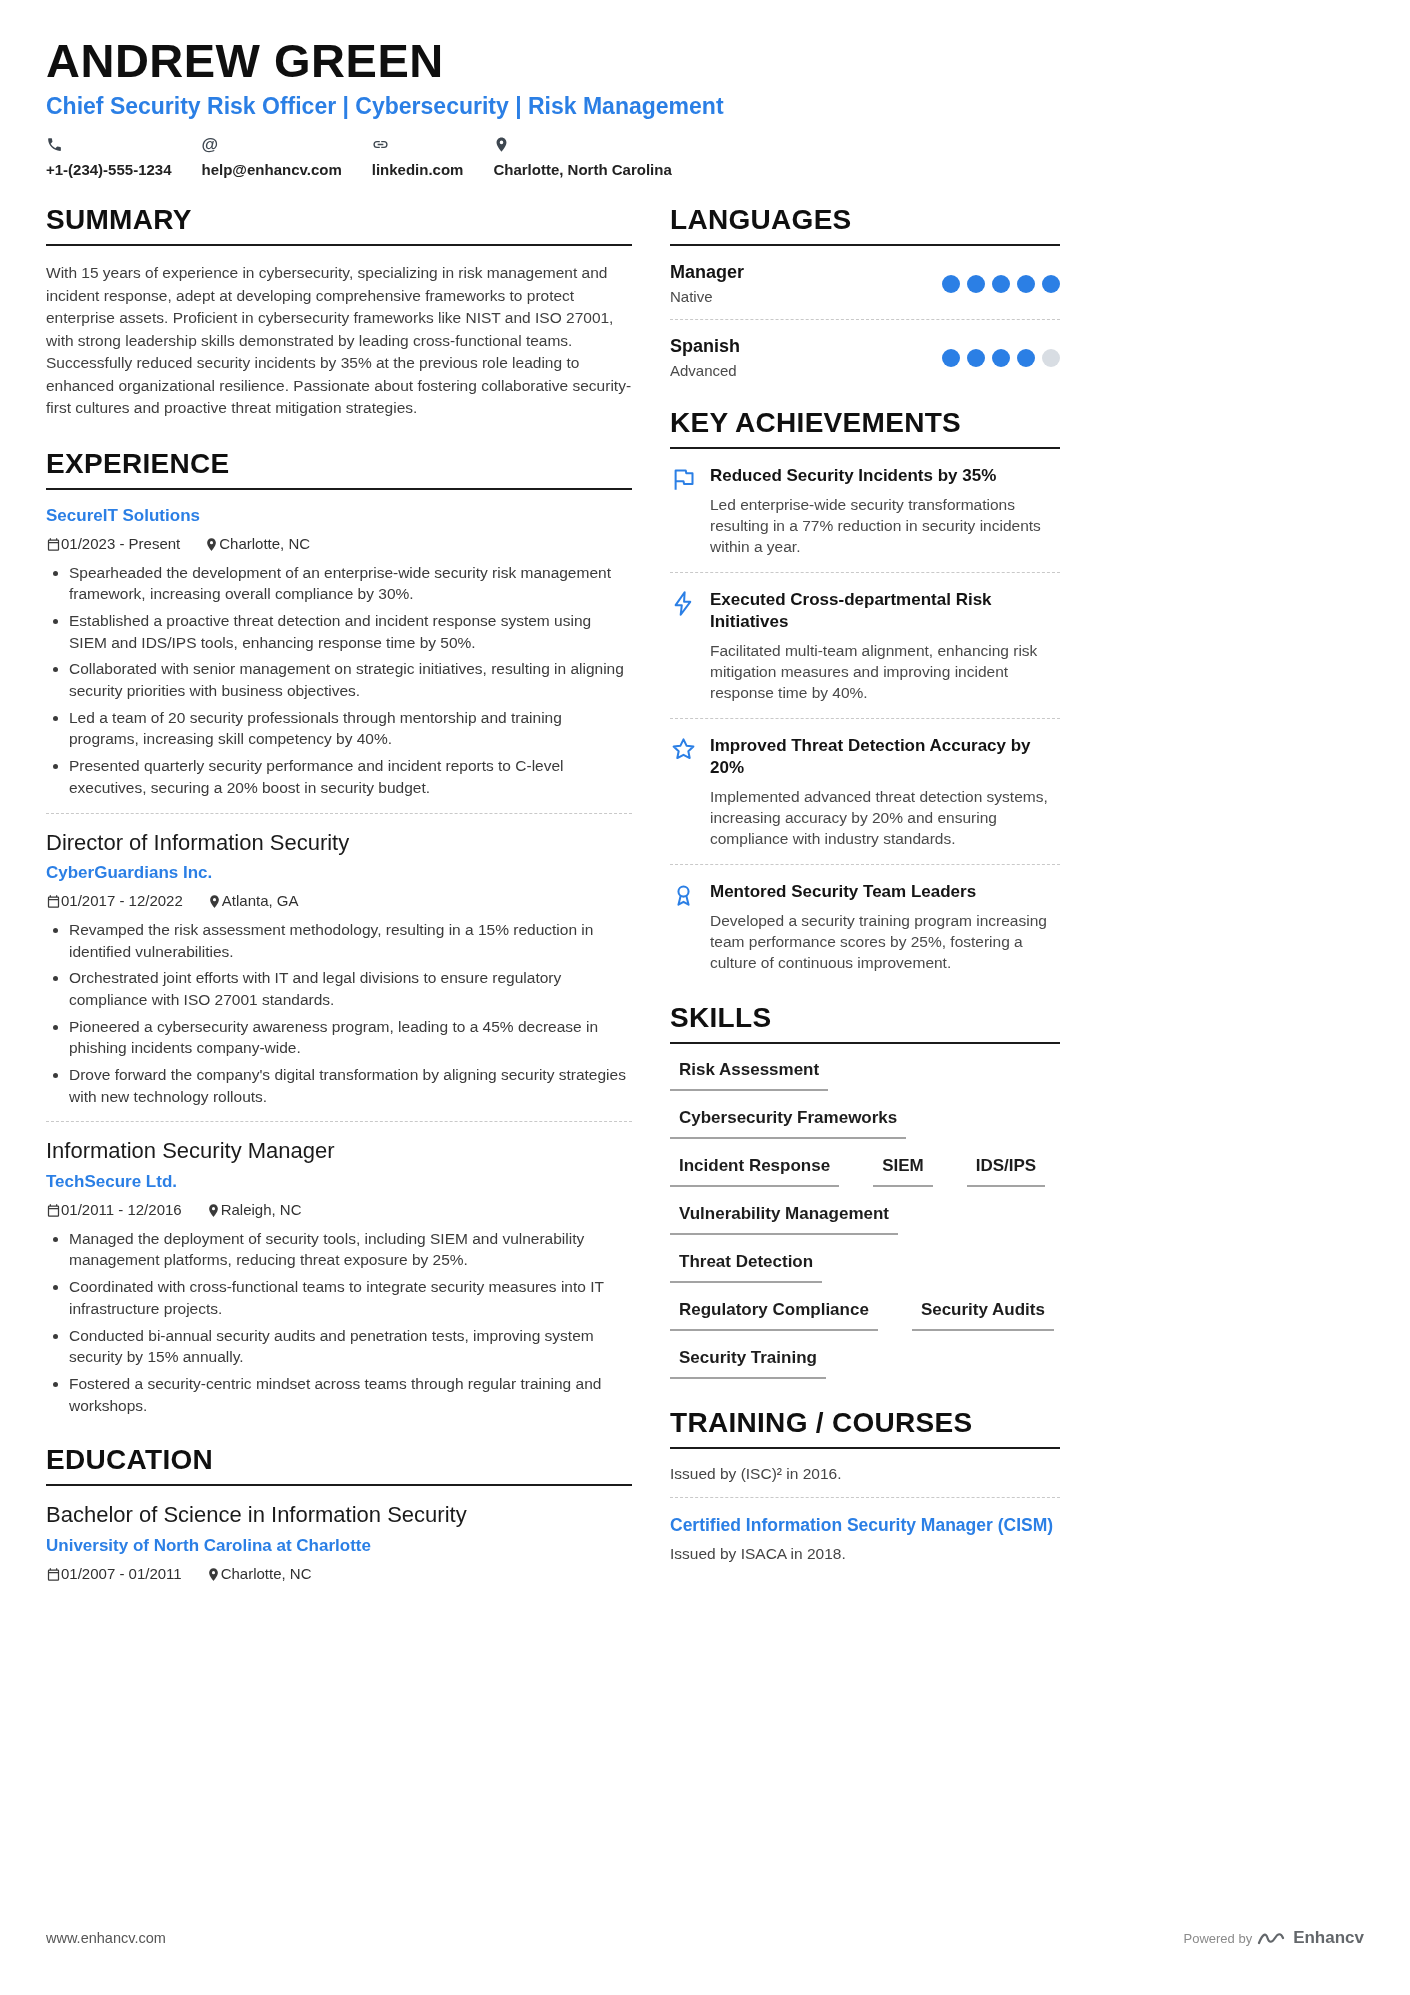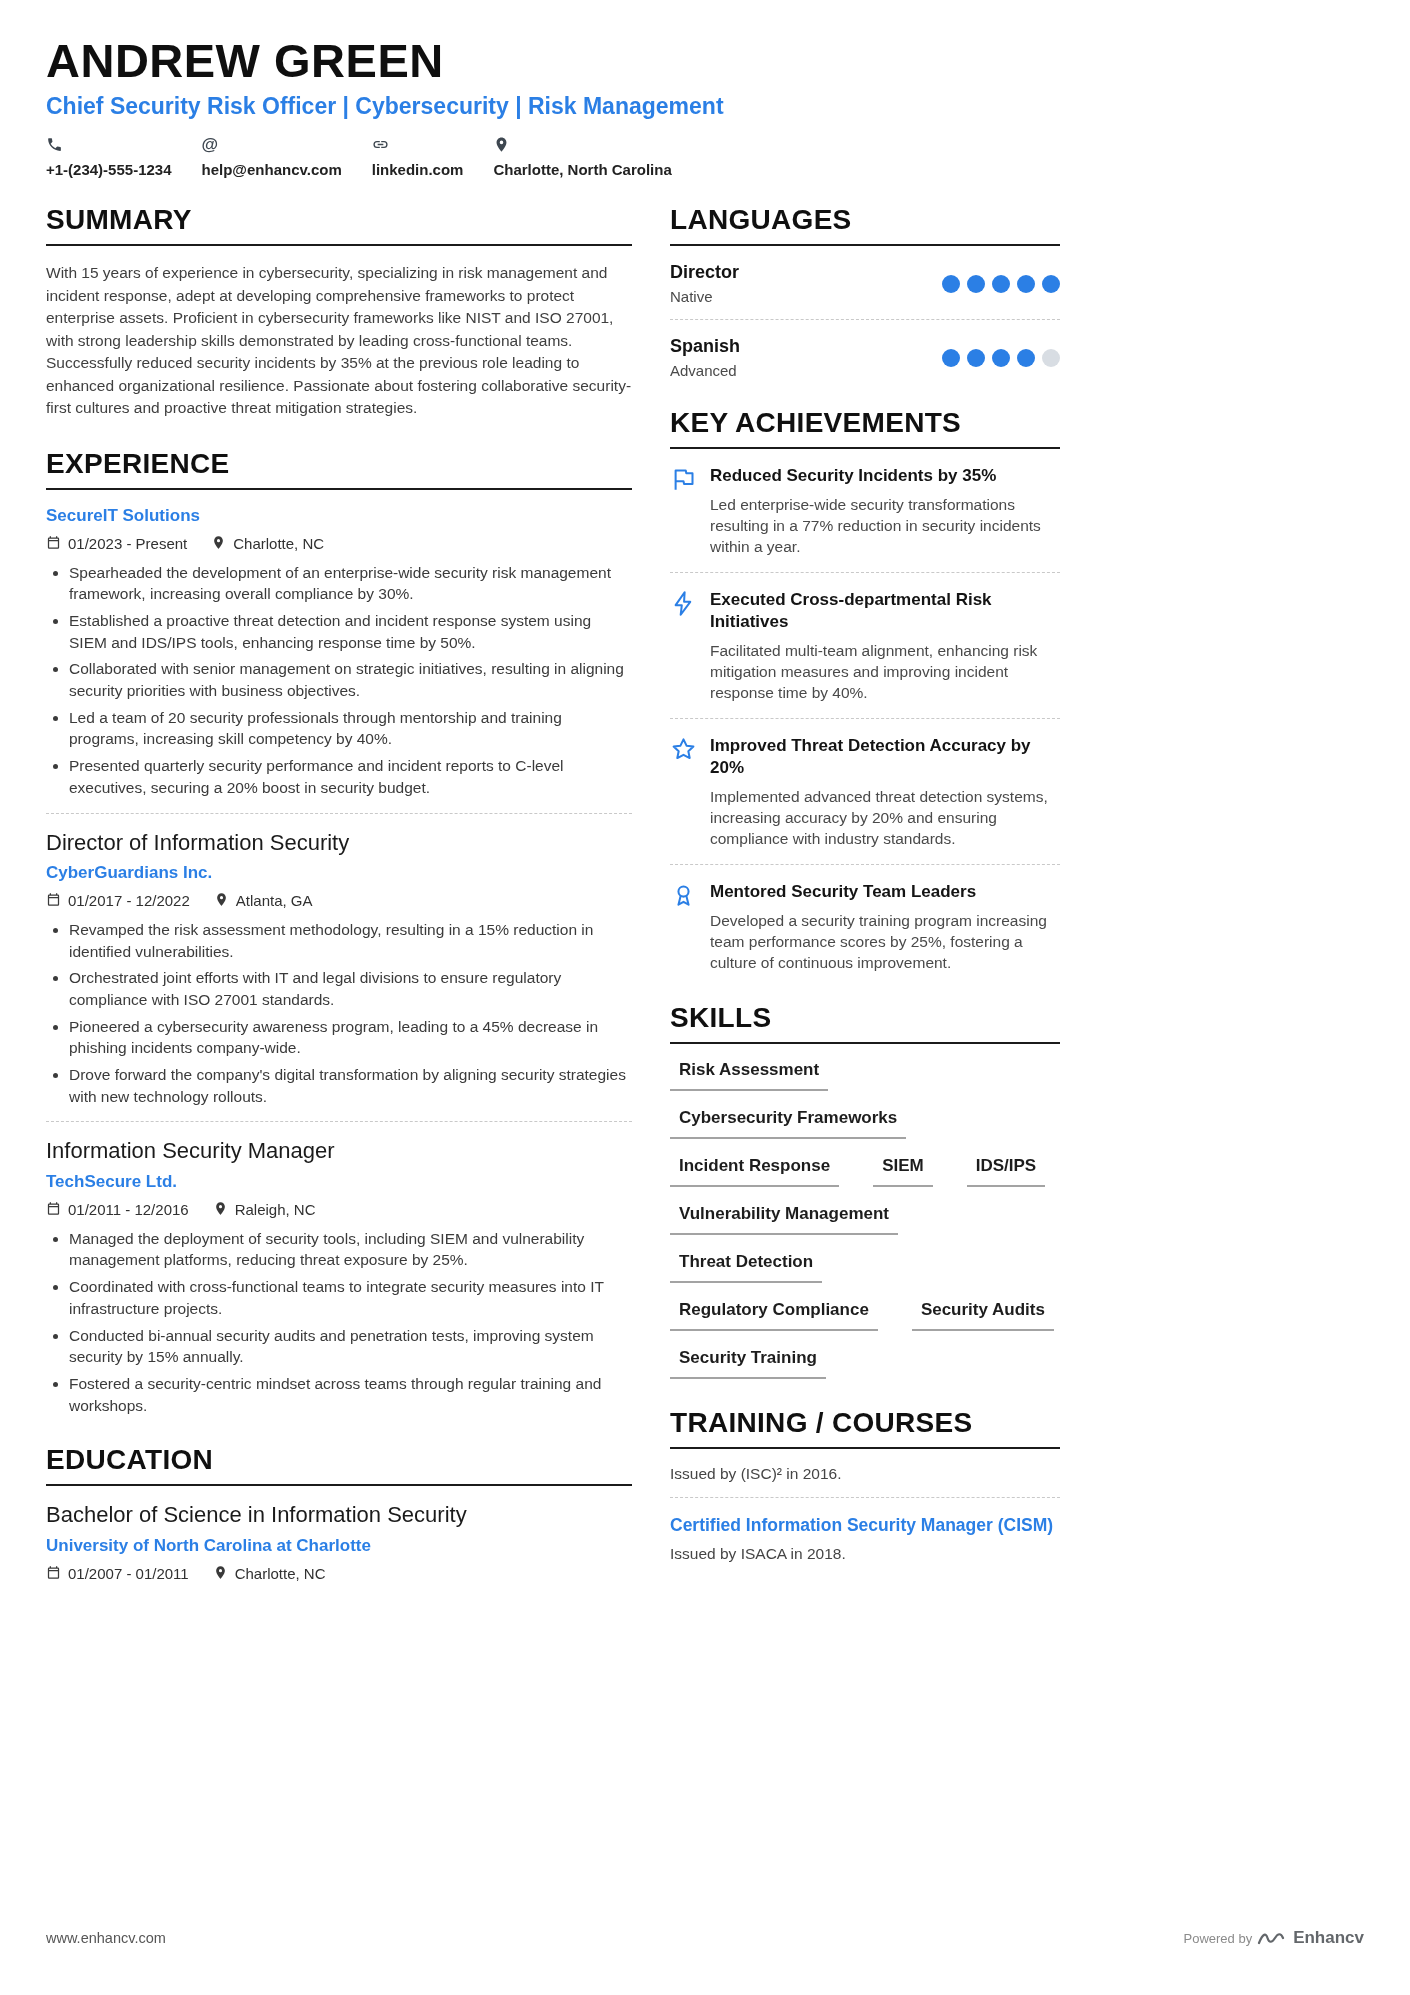--- a/index.html
+++ b/index.html
@@ -25,21 +25,21 @@
   section { margin-bottom:28px; }
   .section-heading { font-size:28px; font-weight:700; letter-spacing:.3px; color:#101010;
     border-bottom:2px solid #1b1b1b; padding-bottom:8px; margin-bottom:16px; }
 
   .summary-text { font-size:15.5px; line-height:1.45; color:var(--body); }
 
   
   .job-title { font-size:22px; font-weight:400; color:#1b1b1b; line-height:1.2; }
   .company { font-size:17px; font-weight:700; color:var(--accent); margin-top:7px; }
   .meta { display:flex; gap:24px; margin-top:9px; font-size:15px; color:#313131; align-items:center; }
-  .meta-item { display:flex; gap:7px; align-items:flex-start; }
+  .meta-item { display:flex; align-items:flex-end; }
   .meta .icon { width:15px; height:15px; color:#3a3a3a; }
   .bullets { margin-top:10px; padding-left:23px; list-style:disc outside; }
   .bullets li { font-size:15.5px; color:#3b3b3b; line-height:1.4; margin-bottom:5px; }
   .dashed-sep { border-top:1px dashed #c9c9c9; margin:14px 0 16px; }
 
   
   .degree { font-size:22px; font-weight:400; color:#1b1b1b; }
   .school { font-size:17px; font-weight:700; color:var(--accent); margin-top:8px; }
 
   
@@ -243,21 +243,21 @@
       </section>
 
     </div>
 
     <div class="col-right">
 
       <section>
         <h2 class="section-heading">LANGUAGES</h2>
         <div class="lang-row">
           <div>
-            <div class="lang-name">Director</div>
+            <div class="lang-name">Manager</div>
             <div class="lang-level">Native</div>
           </div>
           <div class="lang-dots">
               <span class="dot filled"></span>
               <span class="dot filled"></span>
               <span class="dot filled"></span>
               <span class="dot filled"></span>
               <span class="dot filled"></span>
             </div>
         </div>

